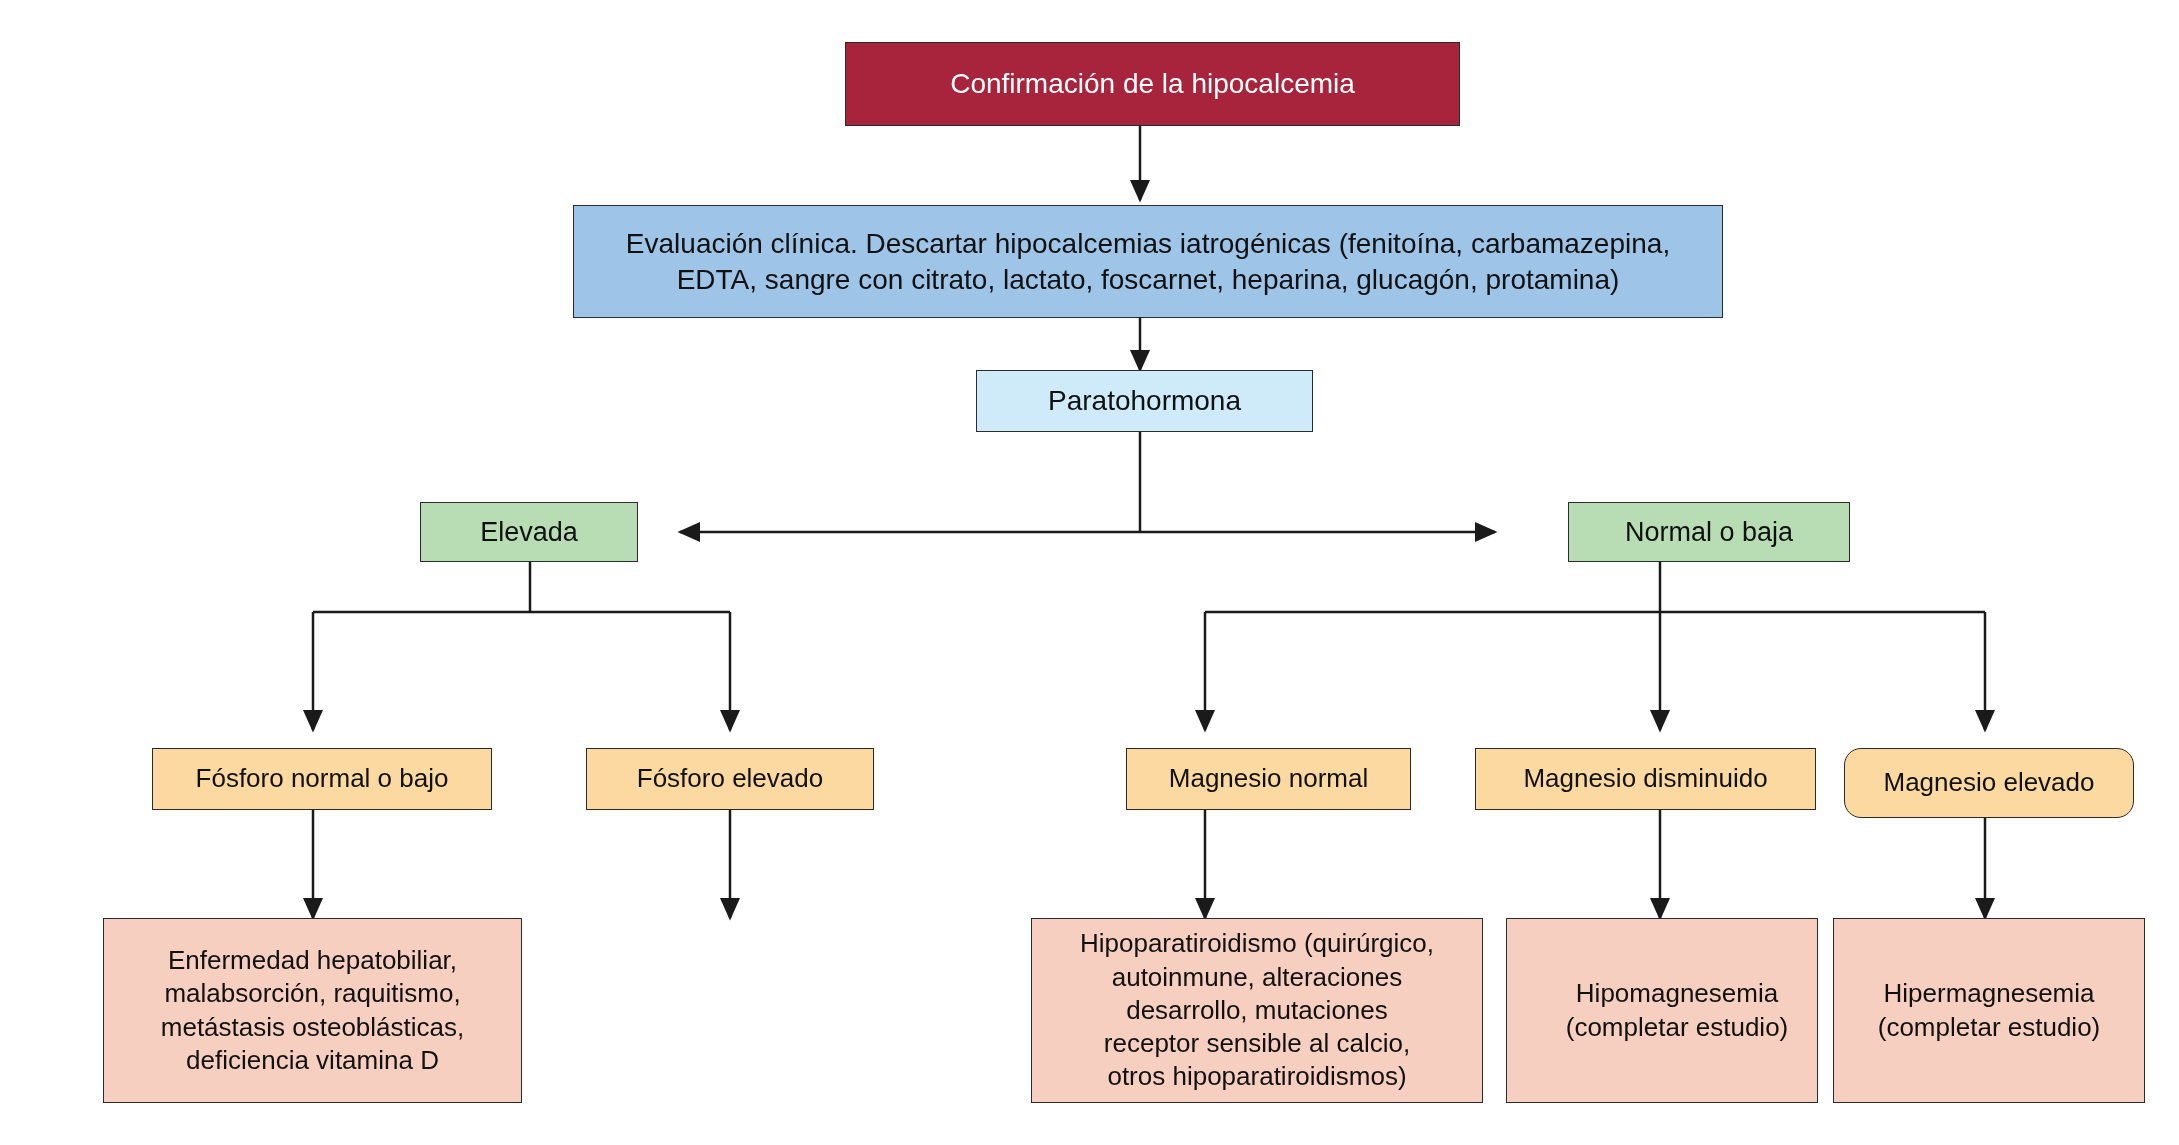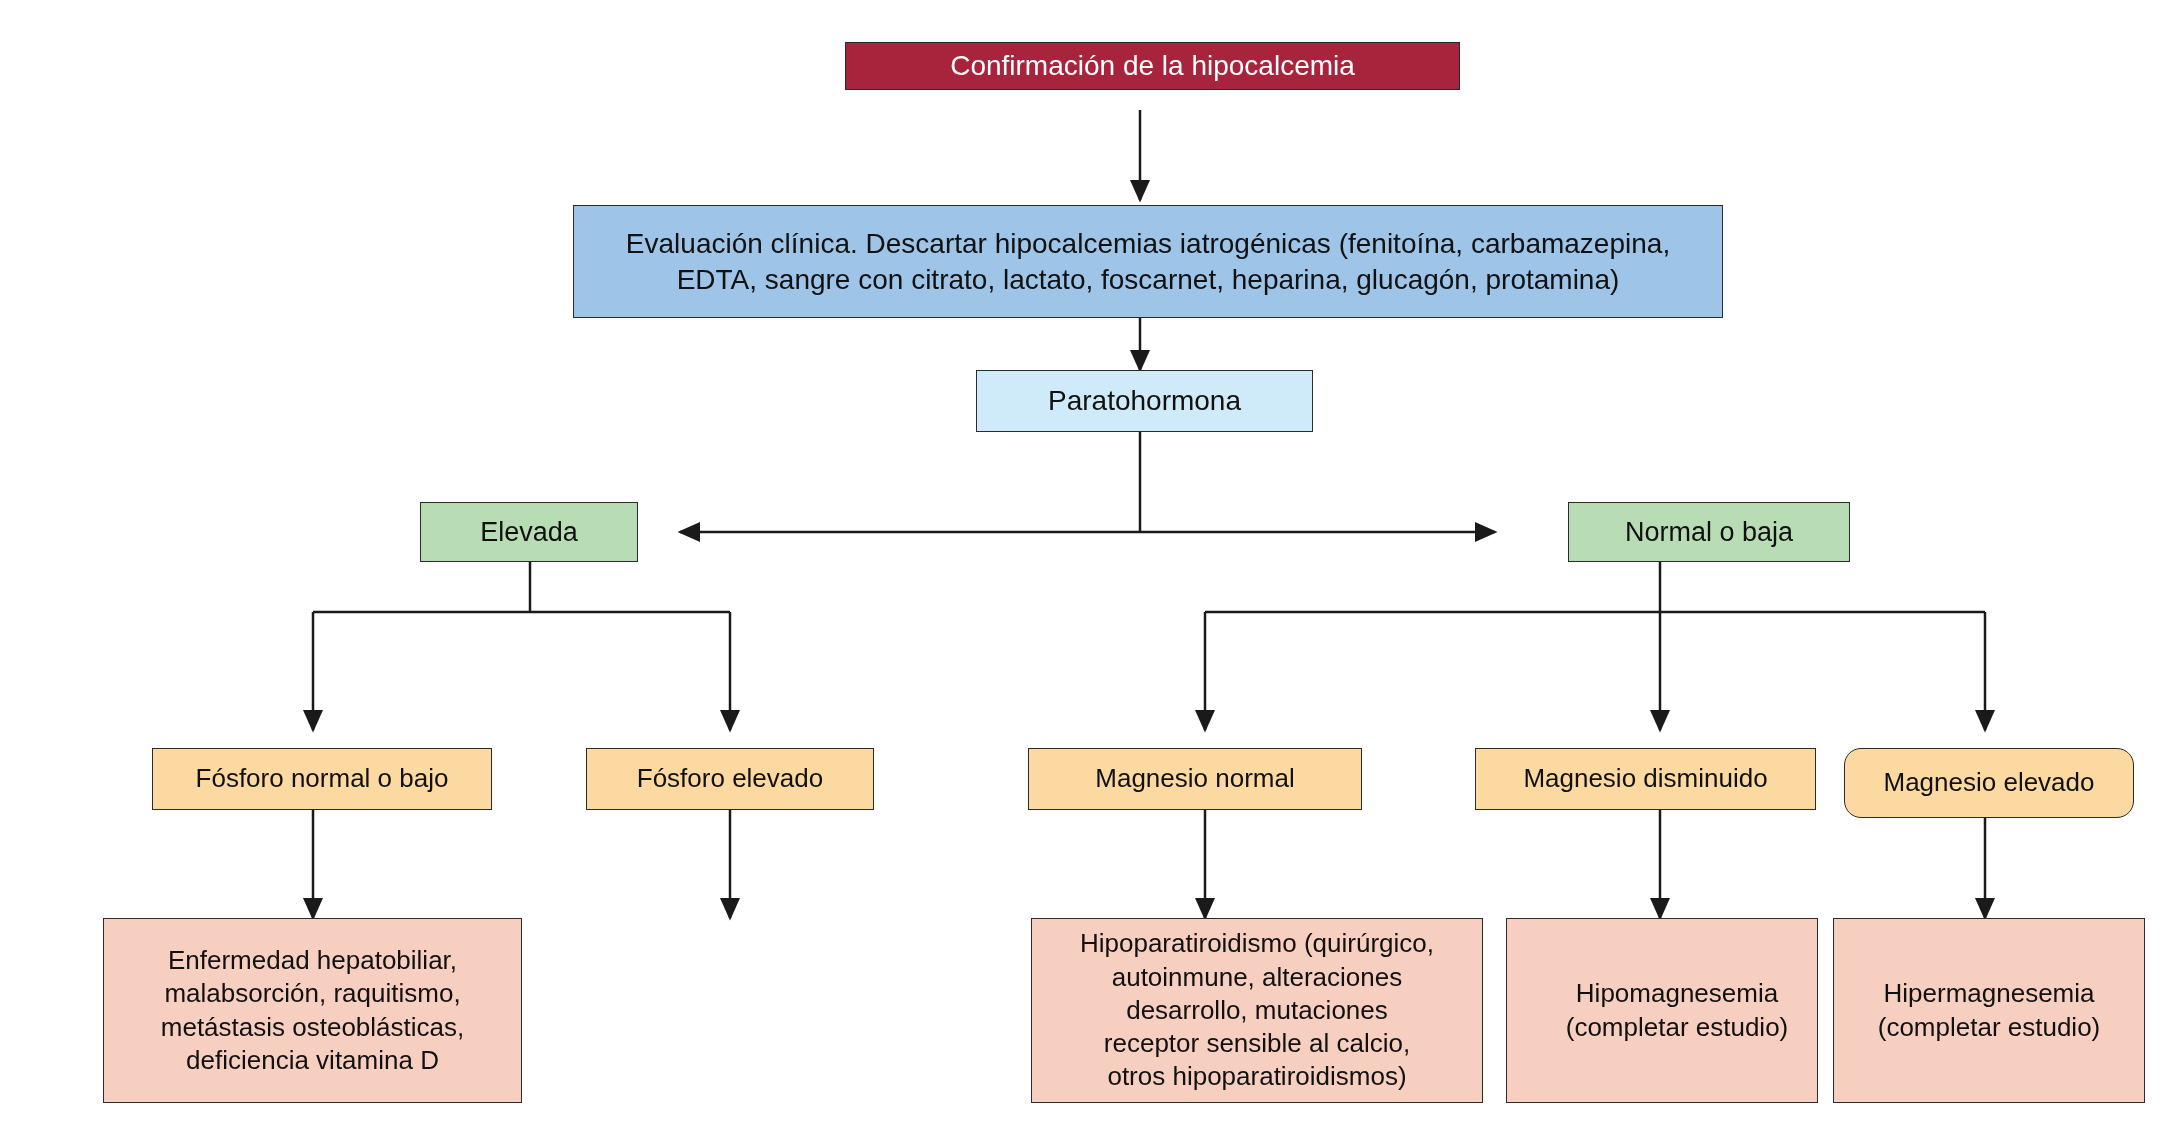--- a/index.html
+++ b/index.html
@@ -107,36 +107,36 @@
       <path d="M1985,612 L1985,730" marker-end="url(#arrow)"></path>
 
       <path d="M313,810 L313,918" marker-end="url(#arrow)"></path>
       <path d="M730,810 L730,918" marker-end="url(#arrow)"></path>
       <path d="M1205,810 L1205,918" marker-end="url(#arrow)"></path>
       <path d="M1660,810 L1660,918" marker-end="url(#arrow)"></path>
       <path d="M1985,810 L1985,918" marker-end="url(#arrow)"></path>
     </g>
   </svg>
 
-  <div class="node n-root" style="left:845px; top:42px; width:615px; height:48px;">Confirmación de la hipocalcemia</div>
+  <div class="node n-root" style="left:845px; top:42px; width:615px; height:84px;">Confirmación de la hipocalcemia</div>
 
   <div class="node n-eval" style="left:573px; top:205px; width:1150px; height:113px;">Evaluación clínica. Descartar hipocalcemias iatrogénicas (fenitoína, carbamazepina,
 EDTA, sangre con citrato, lactato, foscarnet, heparina, glucagón, protamina)</div>
 
   <div class="node n-pth" style="left:976px; top:370px; width:337px; height:62px;">Paratohormona</div>
 
   <div class="node n-green" style="left:420px; top:502px; width:218px; height:60px;">Elevada</div>
 
   <div class="node n-green" style="left:1528px; top:502px; width:282px; height:60px;margin-left:40px;">Normal o baja</div>
 
   <div class="node n-orange" style="left:152px; top:748px; width:340px; height:62px;">Fósforo normal o bajo</div>
 
   <div class="node n-orange" style="left:586px; top:748px; width:288px; height:62px;">Fósforo elevado</div>
 
-  <div class="node n-orange" style="left:1028px; top:748px; width:334px; height:62px;">Magnesio normal</div>
+  <div class="node n-orange" style="left:1126px; top:748px; width:285px; height:62px;">Magnesio normal</div>
 
   <div class="node n-orange" style="left:1475px; top:748px; width:341px; height:62px;">Magnesio disminuido</div>
 
   <div class="node n-orange" style="left:1844px; top:748px; width:290px; height:70px;border-radius:17px;">Magnesio elevado</div>
 
   <div class="node n-pink" style="left:103px; top:918px; width:419px; height:185px;">Enfermedad hepatobiliar,
 malabsorción, raquitismo,
 metástasis osteoblásticas,
 deficiencia vitamina D</div>
 

